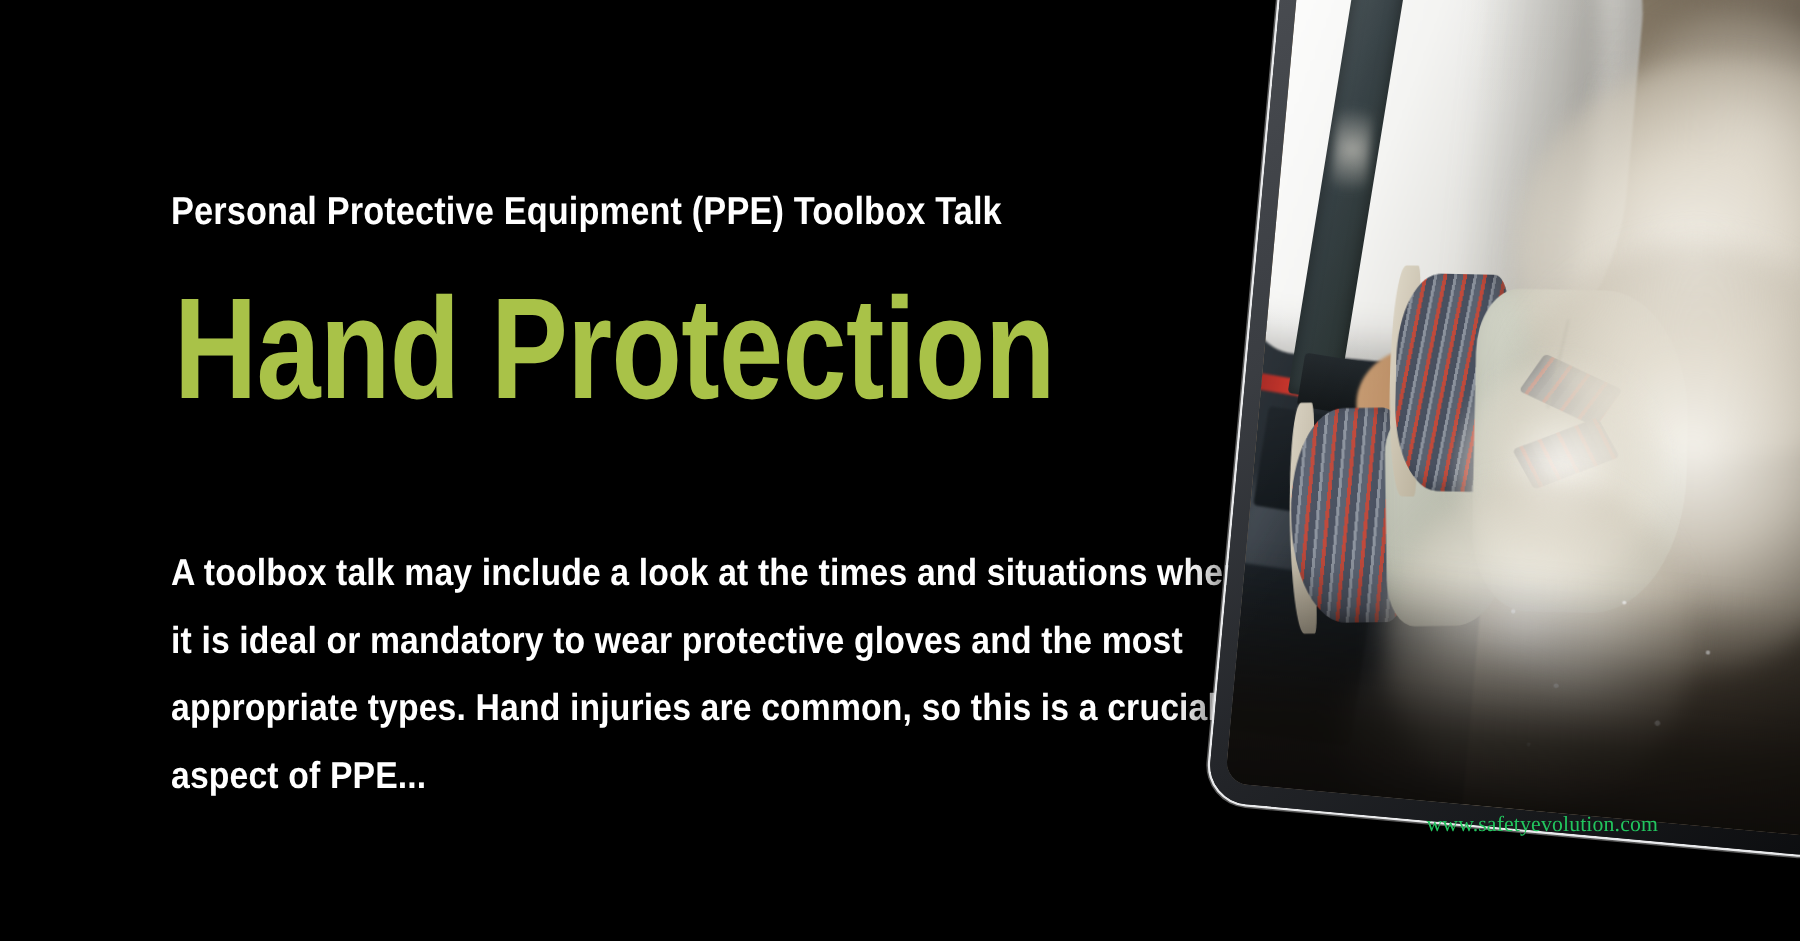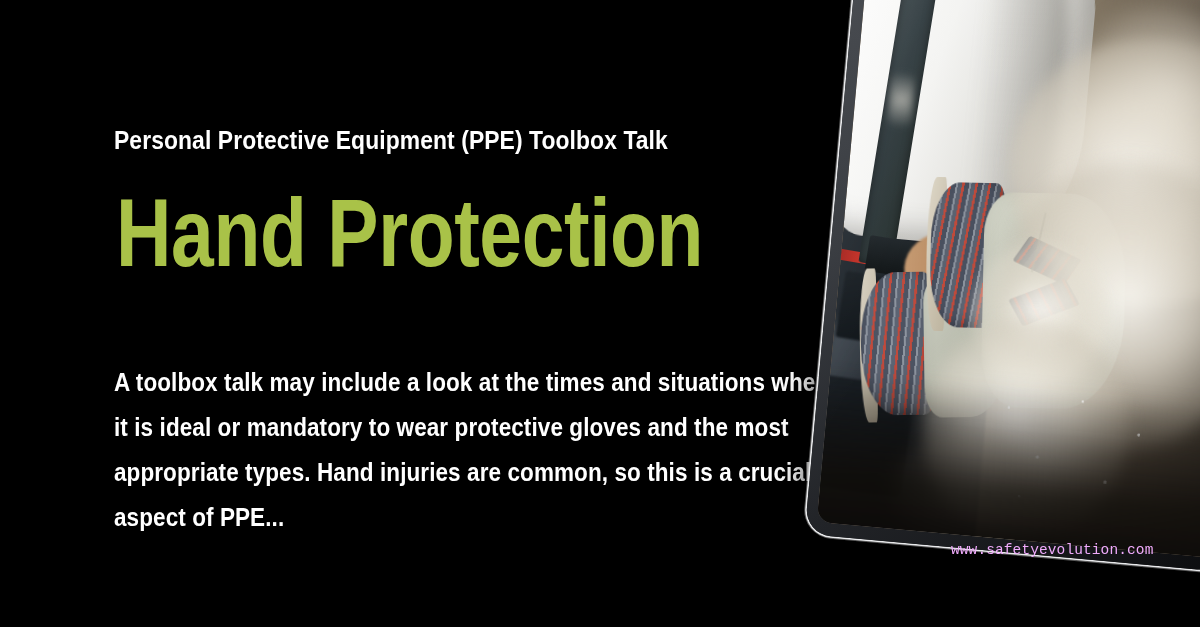--- a/index.html
+++ b/index.html
@@ -72,22 +72,22 @@
     transform:scaleX(0.90);
     transform-origin:left top;
     letter-spacing:0.1px;
   }
 
   
   .footer {
     position:absolute;
     left:951px;
     top:541px;
-    color:#f0abfc;
-    font-family:Liberation Mono, monospace;
+    color:#22c55e;
+    font-family:Liberation Serif, serif;
     font-size:14.5px;
     line-height:19px;
     font-weight:400;
     letter-spacing:0.1px;
     z-index:40;
   }
   .footer div { white-space:nowrap; }
 
   
   .tablet-wrap {

